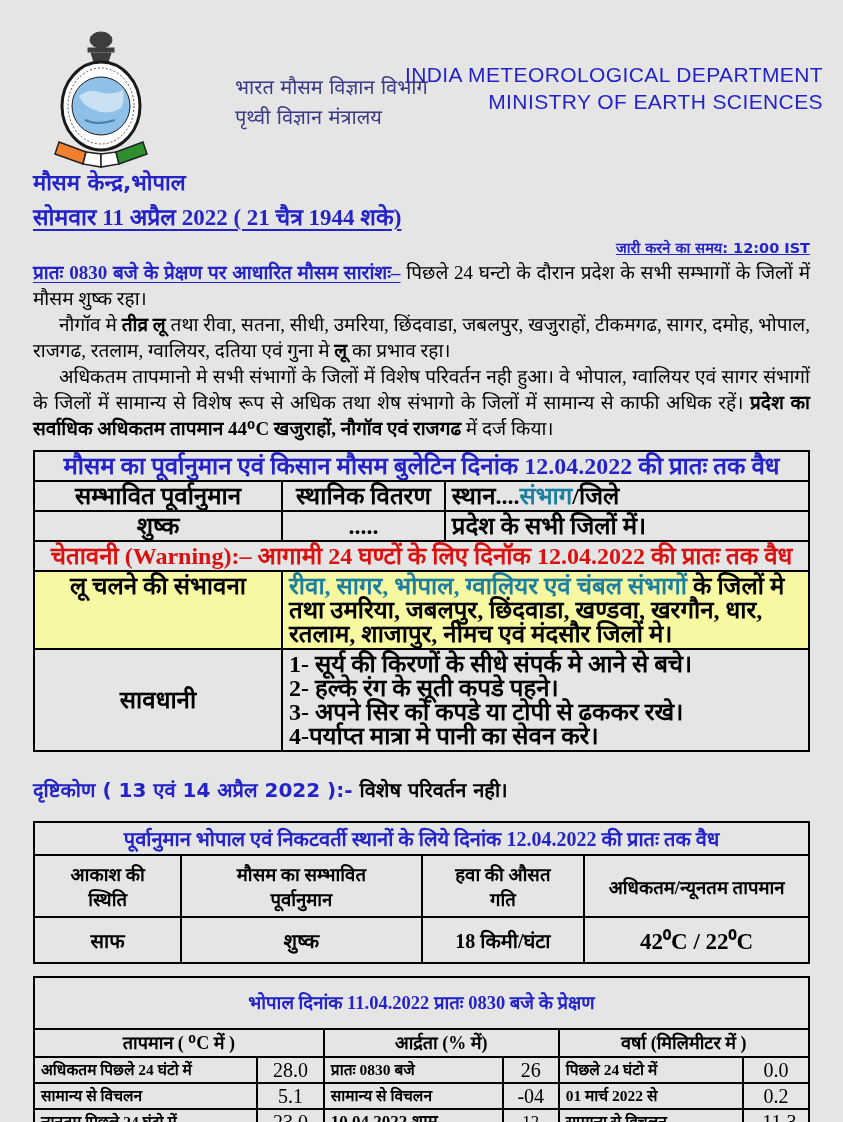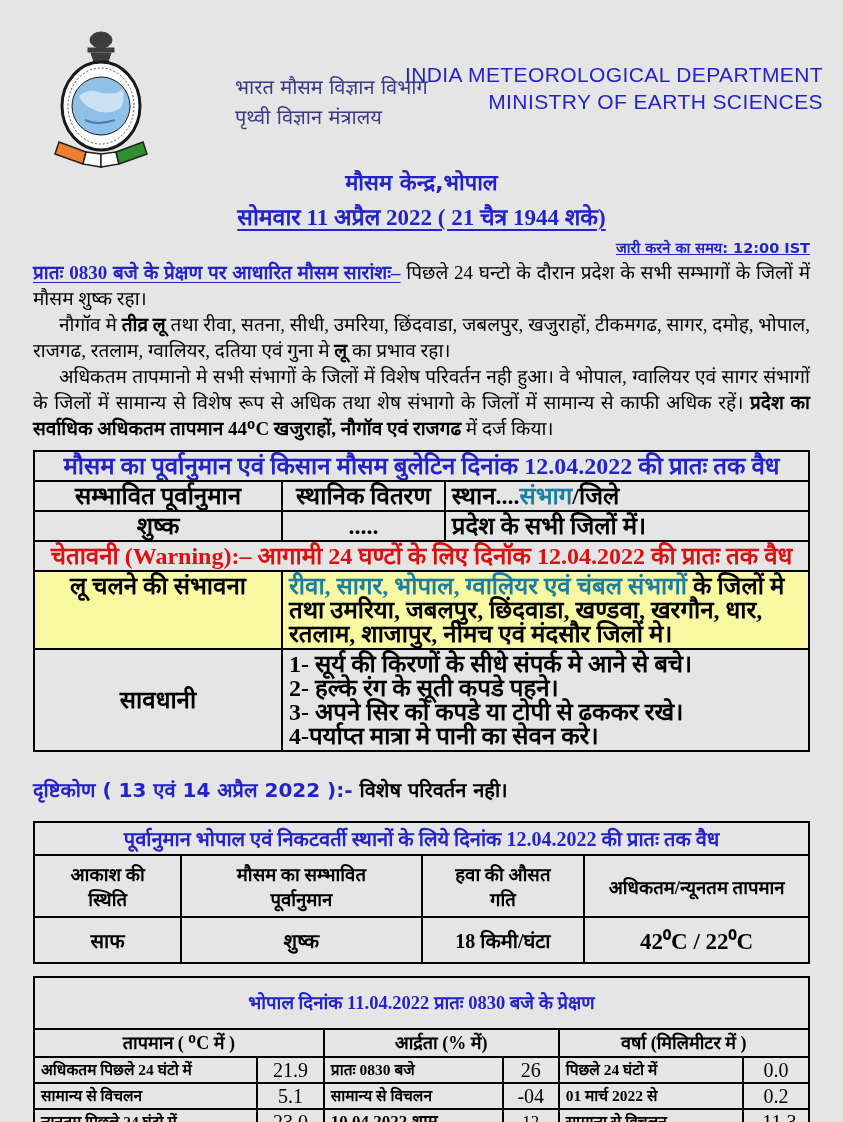--- a/index.html
+++ b/index.html
@@ -10,21 +10,21 @@
     font-family:"Liberation Serif","DejaVu Sans",sans-serif;
   }
   
   .hdr { position:relative; height:140px; margin-top:26px; }
   .logo { position:absolute; left:8px; top:4px; width:120px; height:138px; }
   .dept-hi { position:absolute; left:202px; top:46px; font-size:20px; color:#3a3a85;
              line-height:30px; font-family:"DejaVu Sans",sans-serif; }
   .dept-en { position:absolute; left:308px; top:35px; width:482px; text-align:right;
              font-family:"Liberation Sans",sans-serif; font-weight:normal; font-size:21px;
              color:#2323c8; line-height:27px; letter-spacing:.4px; }
-  .cl { text-align:center; font-weight:bold; color:#2323c8; font-family:"DejaVu Sans",sans-serif; }
+  .cl { font-weight:bold; color:#2323c8; font-family:"DejaVu Sans",sans-serif; }
   .cl1 { font-size:22px; margin-top:0; }
   .cl2 { font-size:22px; margin-top:3px; text-decoration:underline; text-underline-offset:4px; text-decoration-thickness:2px; }
   .cl3 { font-size:23px; margin-top:4px; text-decoration:underline; text-underline-offset:4px; text-decoration-thickness:2px;
          font-family:"Liberation Serif","DejaVu Sans",sans-serif; }
   .issue { text-align:right; font-size:14.5px; font-weight:bold; color:#2323c8;
            text-decoration:underline; margin-top:5px; font-family:"DejaVu Sans",sans-serif; }
   
   .body-text { margin-top:3px; font-size:19px; line-height:26px; text-align:justify; }
   .body-text p.ind { text-indent:26px; }
   .bluehead { color:#2323c8; font-weight:bold; text-decoration:underline; text-underline-offset:3px; }
@@ -180,21 +180,21 @@
       <tr>
         <td colspan="6" class="ttl">भोपाल दिनांक 11.04.2022 प्रातः 0830 बजे के प्रेक्षण</td>
       </tr>
       <tr>
         <td colspan="2" class="ghdr">तापमान ( ⁰C में )</td>
         <td colspan="2" class="ghdr">आर्द्रता (% में)</td>
         <td colspan="2" class="ghdr">वर्षा (मिलिमीटर में )</td>
       </tr>
       <tr>
         <td>अधिकतम पिछले 24 घंटो में</td>
-        <td class="val">21.9</td>
+        <td class="val">28.0</td>
         <td>प्रातः 0830 बजे</td>
         <td class="val">26</td>
         <td>पिछले 24 घंटो में</td>
         <td class="val">0.0</td>
       </tr>
       <tr>
         <td>सामान्य से विचलन</td>
         <td class="val">5.1</td>
         <td>सामान्य से विचलन</td>
         <td class="val">-04</td>

